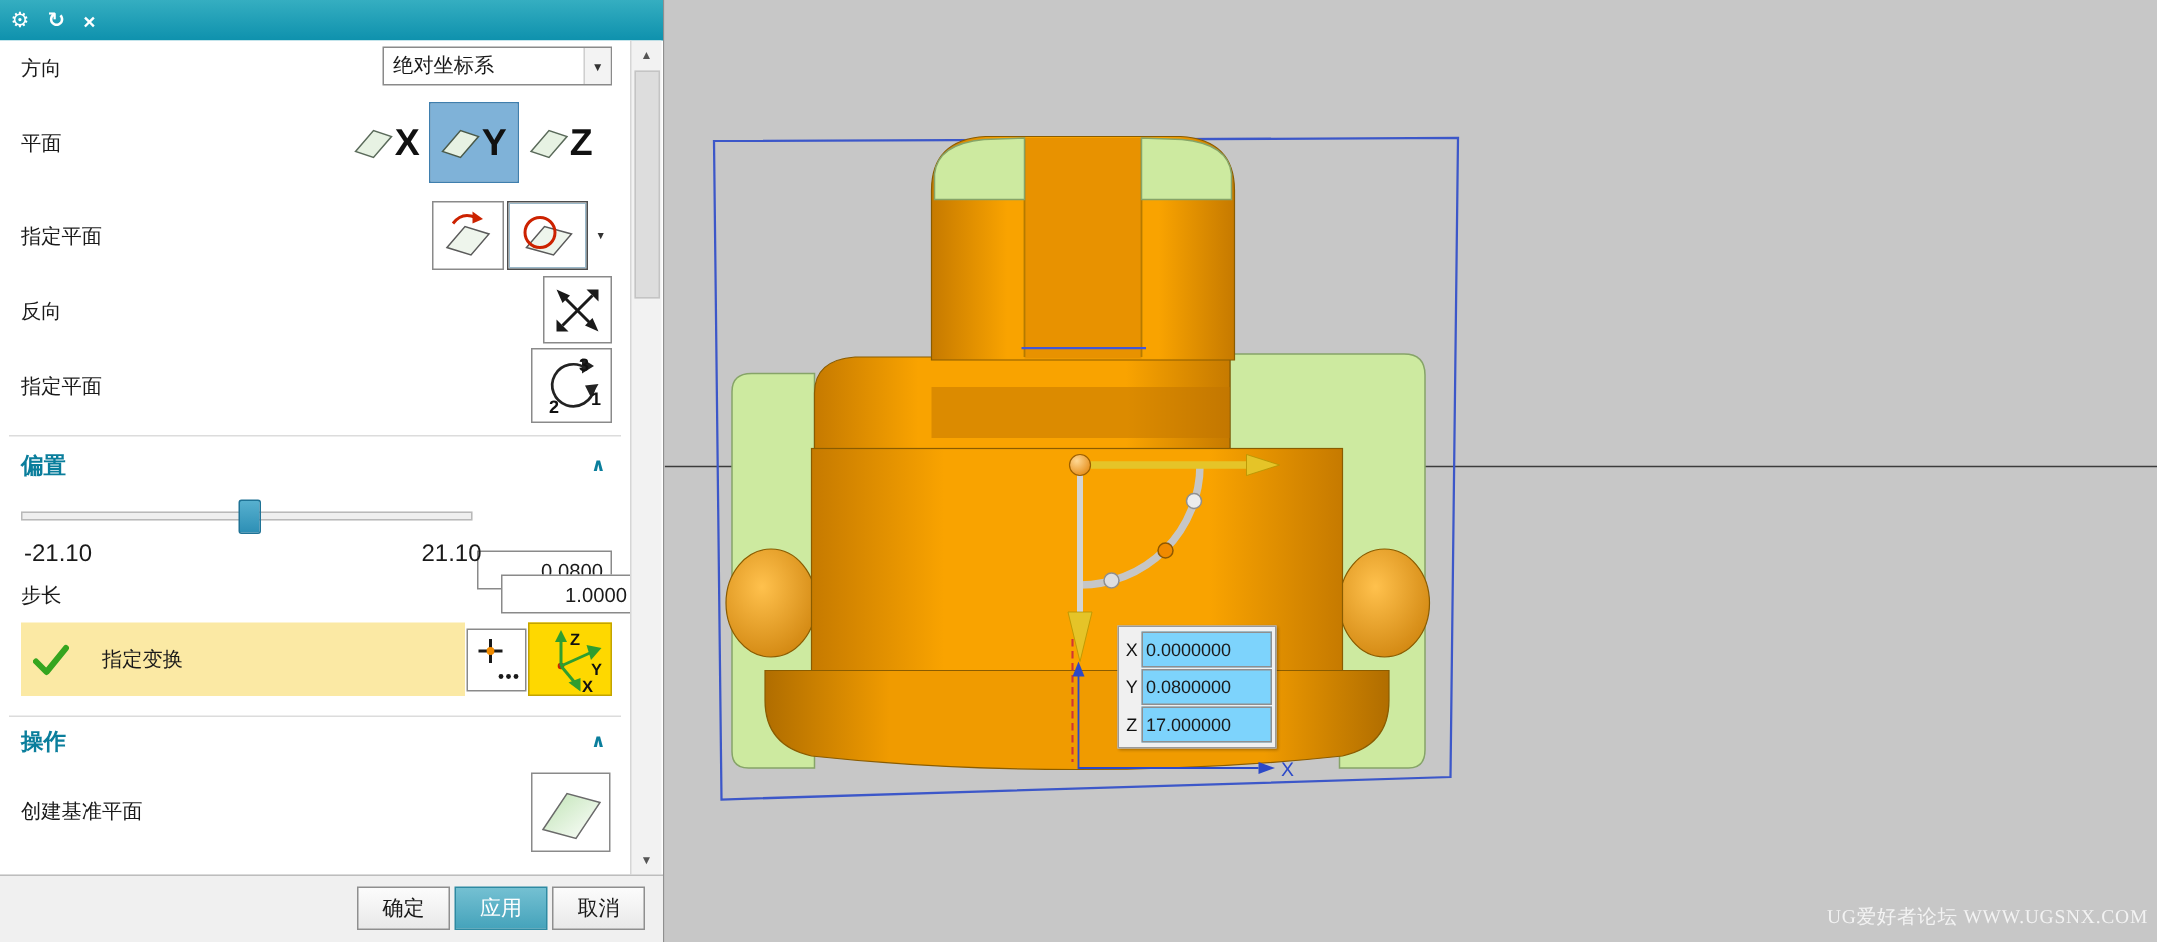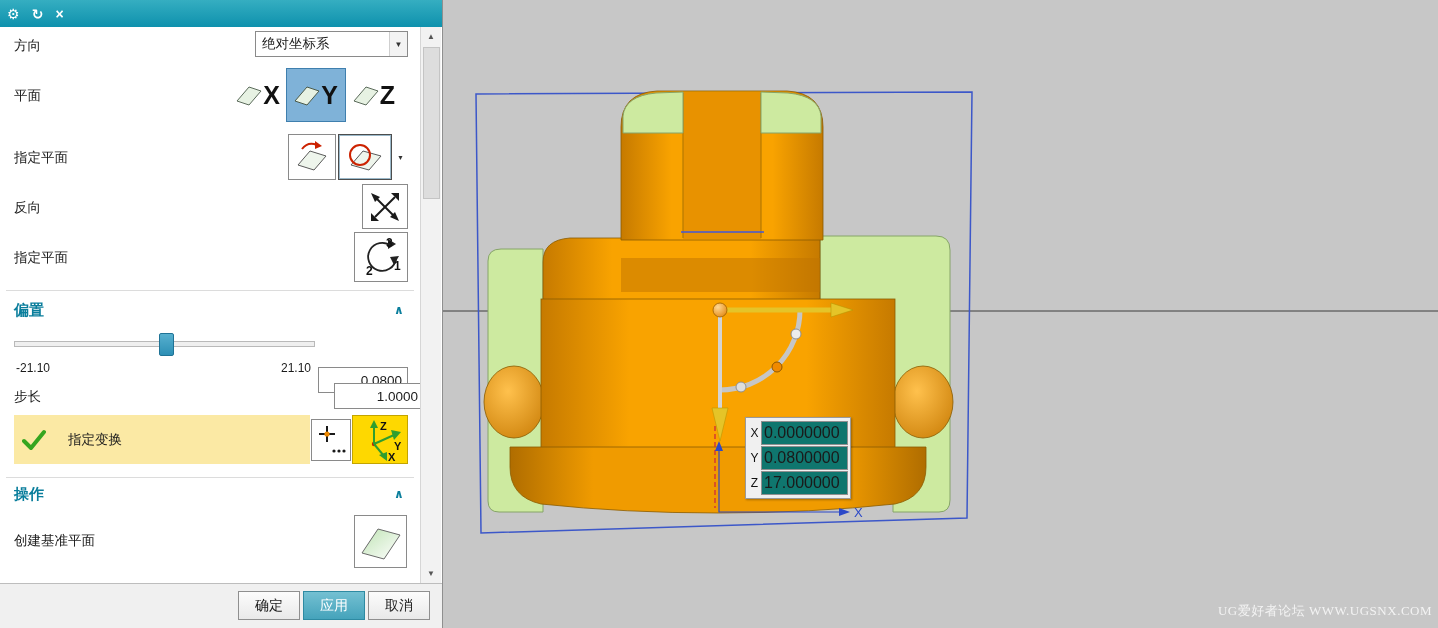--- a/index.html
+++ b/index.html
@@ -30,41 +30,41 @@
   .dd-strip{width:13px;display:flex;align-items:center;justify-content:center;font-size:7px;color:#333;cursor:pointer}
   .reverse-btn{position:absolute;left:362px;top:157px;width:46px;height:45px}
   .alt-btn{position:absolute;left:354px;top:205px;width:54px;height:50px}
   .hr{position:absolute;left:6px;width:408px;height:1px;background:#dcdcdc}
   .sec-header{position:absolute;color:#0a7e9c;font-size:15px;font-weight:bold}
   .chevron{position:absolute;color:#0a7e9c;font-size:12px;font-weight:bold;cursor:pointer}
   .slider{position:absolute;left:14px;top:306px;width:301px;height:21px;cursor:pointer}
   .slider-track{position:absolute;left:0;right:0;top:8px;height:4px;background:#efefef;border:1px solid #b9b9b9}
   .slider-handle{position:absolute;left:145px;top:0;width:13px;height:21px;background:linear-gradient(180deg,#57b0cf,#2d8fb5);border:1px solid #1f7396;border-radius:2px;cursor:ew-resize}
   .field{position:absolute;height:26px;width:90px;border:1px solid #8a8a8a;background:#fff;font-size:13.5px;text-align:right;padding:0 5px;box-sizing:border-box;font-family:inherit;color:#1a1a1a}
-  .range-lbl{position:absolute;font-size:12px}
+  .range-lbl{position:absolute;font-size:16px}
   .transform-row{position:absolute;left:14px;top:388px;width:296px;height:49px;background:#fbe9a4;display:flex;align-items:center;cursor:pointer}
   .transform-row .check{margin-left:8px}
   .transform-row .tr-lbl{margin-left:22px}
   .point-btn{position:absolute;left:311px;top:392px;width:40px;height:42px}
   .csys-btn{position:absolute;left:352px;top:388px;width:56px;height:49px;background:#fed800;border:1px solid #c3a400}
   .datum-btn{position:absolute;left:354px;top:488px;width:53px;height:53px}
   .footer{position:absolute;left:0;top:583px;width:442px;height:45px;background:#f0f0f0;border-top:1px solid #bdbdbd;box-sizing:border-box}
   .btn{position:absolute;top:7px;width:60px;height:27px;border:1px solid #8f8f8f;background:linear-gradient(180deg,#fcfcfc,#e9e9e9);display:flex;align-items:center;justify-content:center;font-size:14px;cursor:pointer}
   .btn.apply{background:linear-gradient(180deg,#74c0d2,#45a3bb);border-color:#2e8aa2;color:#fff}
   .scrollbar{position:absolute;left:420px;top:27px;width:21px;height:556px;background:#f2f2f2;border-left:1px solid #d6d6d6;box-sizing:border-box}
   .scroll-btn{position:absolute;left:0;width:100%;height:17px;display:flex;align-items:center;justify-content:center;font-size:8px;color:#555;cursor:pointer}
   .scroll-btn.up{top:1px}.scroll-btn.down{bottom:1px}
   .scroll-thumb{position:absolute;left:2px;top:20px;width:15px;height:150px;background:#dddddd;border:1px solid #c4c4c4;cursor:grab}
   
   .viewport{position:absolute;left:443px;top:0;width:995px;height:628px;background:#c7c7c7;overflow:hidden}
   .scene{position:absolute;left:0;top:0}
   .readout{position:absolute;left:302px;top:417px;width:106px;background:#f0f0f0;border:1px solid #9a9a9a;padding:2px;box-sizing:border-box;box-shadow:1px 1px 2px rgba(0,0,0,.3)}
   .ro-row{display:flex;align-items:center;margin:1px 0}
   .ro-axis{width:13px;font-size:12px;text-align:center;color:#111}
-  .ro-val{flex:1;height:22px;line-height:22px;background:#0f766e;border:1px solid #8f8f8f;font-size:16px;padding:0 2px;overflow:hidden;white-space:nowrap}
+  .ro-val{flex:1;height:22px;line-height:22px;background:#7dd3fc;border:1px solid #8f8f8f;font-size:12px;padding:0 2px;overflow:hidden;white-space:nowrap}
   .watermark{position:absolute;right:6px;bottom:8px;color:rgba(250,250,250,.85);font-size:13px;letter-spacing:.5px;font-family:"Liberation Serif","DejaVu Serif",serif}
 </style>
 </head>
 <body>
 
 <div class="app">
 
   <section class="panel">
 
     <header class="titlebar">

